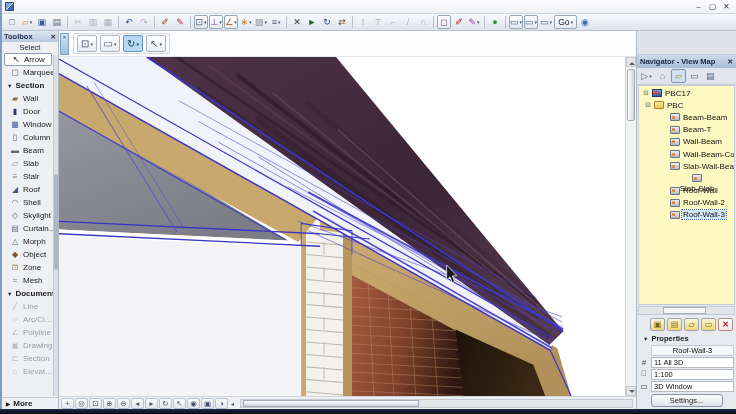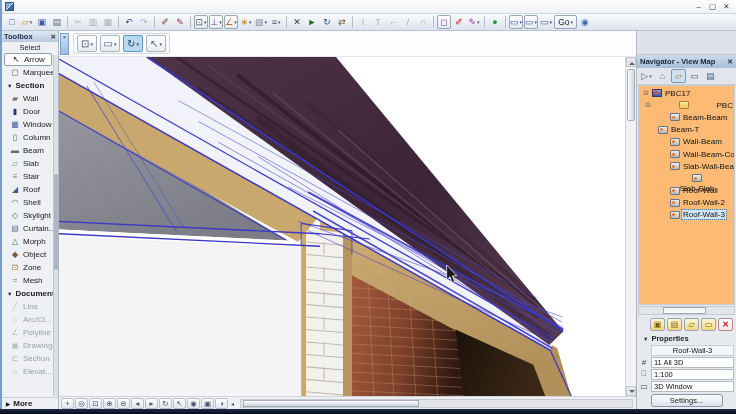--- a/index.html
+++ b/index.html
@@ -105,21 +105,21 @@
   .rp-spacer { height:24px; background:#dfe2e8; border-bottom:1px solid #c6ccd4; }
   .nav-title { height:13px; background:linear-gradient(#ccdaec,#a6bcd8); display:flex;
     align-items:center; padding:0 3px; font-weight:bold; font-size:7.5px; color:#16263e; }
   .nav-title .x { margin-left:auto; font-size:7px; color:#333; }
   .nav-toolbar { height:17px; display:flex; align-items:center; gap:1px; padding:1px 2px;
     background:#e2e6ec; border-bottom:1px solid #c6ccd4; }
   .nav-btn { height:14px; min-width:15px; display:flex; align-items:center; justify-content:center;
     font-size:9px; color:#4a608a; border:1px solid transparent; border-radius:2px; }
   .nav-btn.active { border-color:#7a96b8; background:#cfe0f2; }
   .nav-btn .drop { font-size:5px; margin-left:1px; }
-  .nav-tree { flex:1; background:#fdba74; border:1px solid #c6ccd4; margin:0 1px;
+  .nav-tree { flex:1; background:#fef9c3; border:1px solid #c6ccd4; margin:0 1px;
     overflow:hidden; padding-top:1px; }
   .tree-row { height:12.2px; display:flex; align-items:center; gap:2px; white-space:nowrap; }
   .tree-row .tw { width:8px; font-size:6.5px; color:#666; text-align:center; flex:0 0 auto; }
   .tree-row .tl { font-size:8px; color:#111; padding:0 1px; }
   .tree-row.selected .tl { background:#d2e5f8; outline:1px dotted #4a7ab0; }
   .gicon { width:10px; height:8px; display:inline-block; flex:0 0 auto; position:relative; }
   .gicon.i-project { background:linear-gradient(#7e9ad8,#3a5aa0); border:1px solid #2a3a6a; }
   .gicon.i-project::after { content:""; position:absolute; left:1px; top:1px; width:3px;
     height:3px; background:#d84a3a; }
   .gicon.i-folder { background:linear-gradient(#ffe9a0,#ecc655); border:1px solid #a8842a;
@@ -770,31 +770,31 @@
 
         </span>
         </div>
       <div class="nav-tree">
 
       <div class="tree-row" style="padding-left: 3px;">
           <span class="tw">⊟</span>
           <span class="gicon i-project"></span>
           <span class="tl">PBC17</span>
         </div>
-          <div class="tree-row" style="padding-left: 5px; justify-content: space-between;">
+          <div class="tree-row" style="padding-left: 5px;">
           <span class="tw">⊟</span>
           <span class="gicon i-folder"></span>
           <span class="tl">PBC</span>
         </div>
           <div class="tree-row" style="padding-left: 21px;">
           <span class="tw"></span>
           <span class="gicon i-camera"></span>
           <span class="tl">Beam-Beam</span>
         </div>
-          <div class="tree-row" style="padding-left: 9px;">
+          <div class="tree-row" style="padding-left: 21px;">
           <span class="tw"></span>
           <span class="gicon i-camera"></span>
           <span class="tl">Beam-T</span>
         </div>
           <div class="tree-row" style="padding-left: 21px;">
           <span class="tw"></span>
           <span class="gicon i-camera"></span>
           <span class="tl">Wall-Beam</span>
         </div>
           <div class="tree-row" style="padding-left: 21px;">

